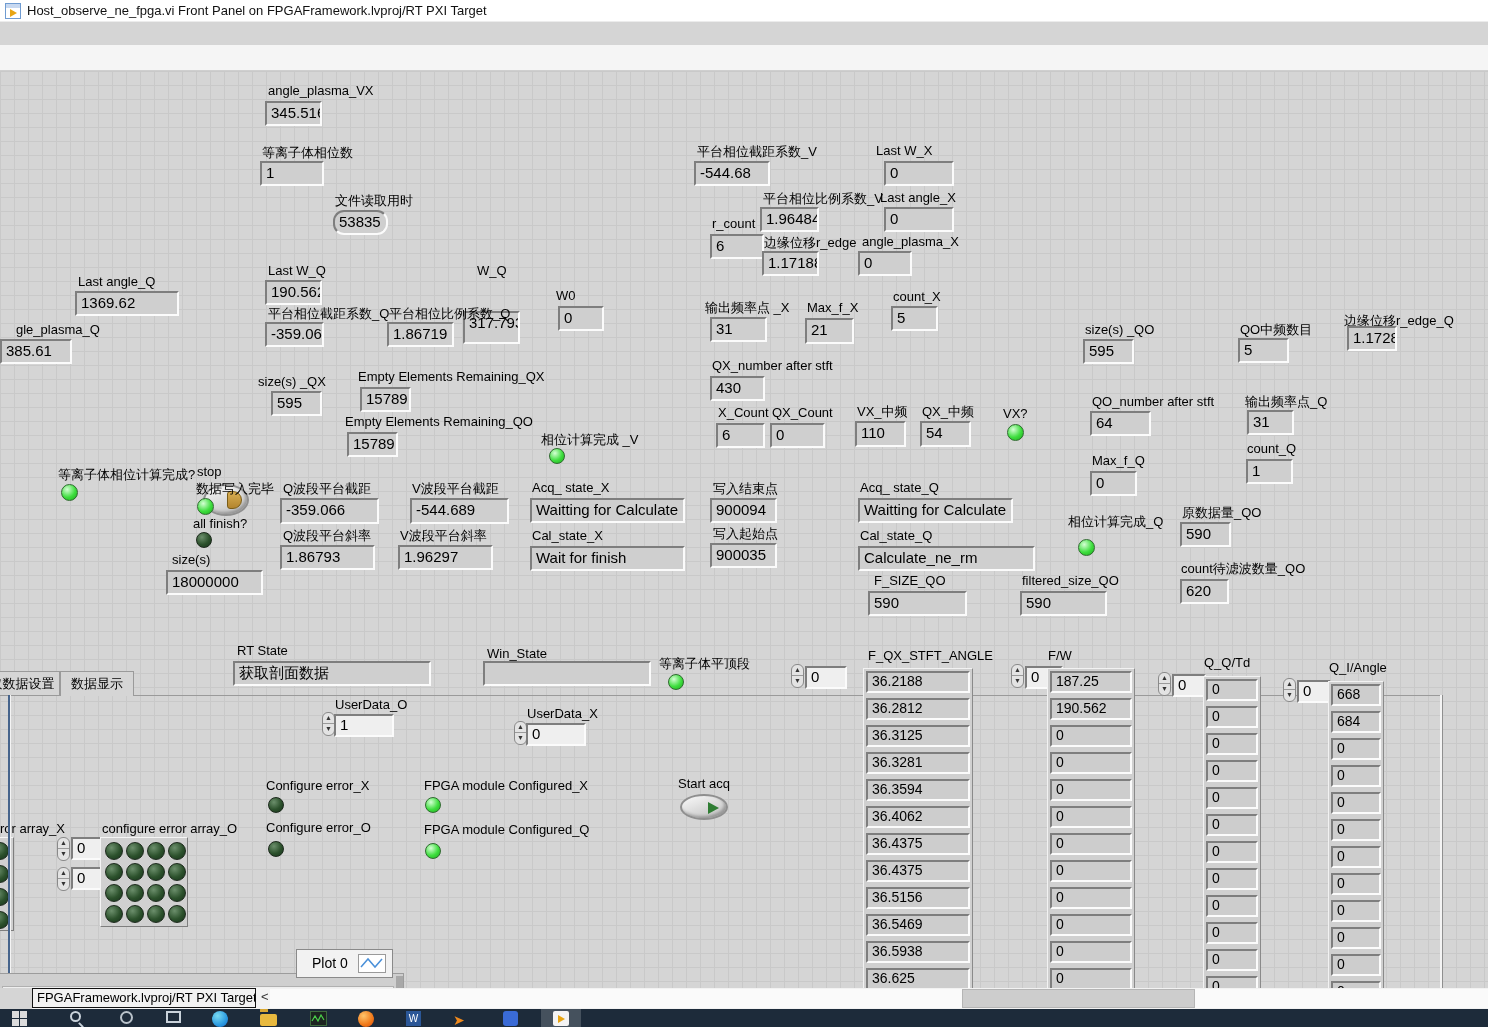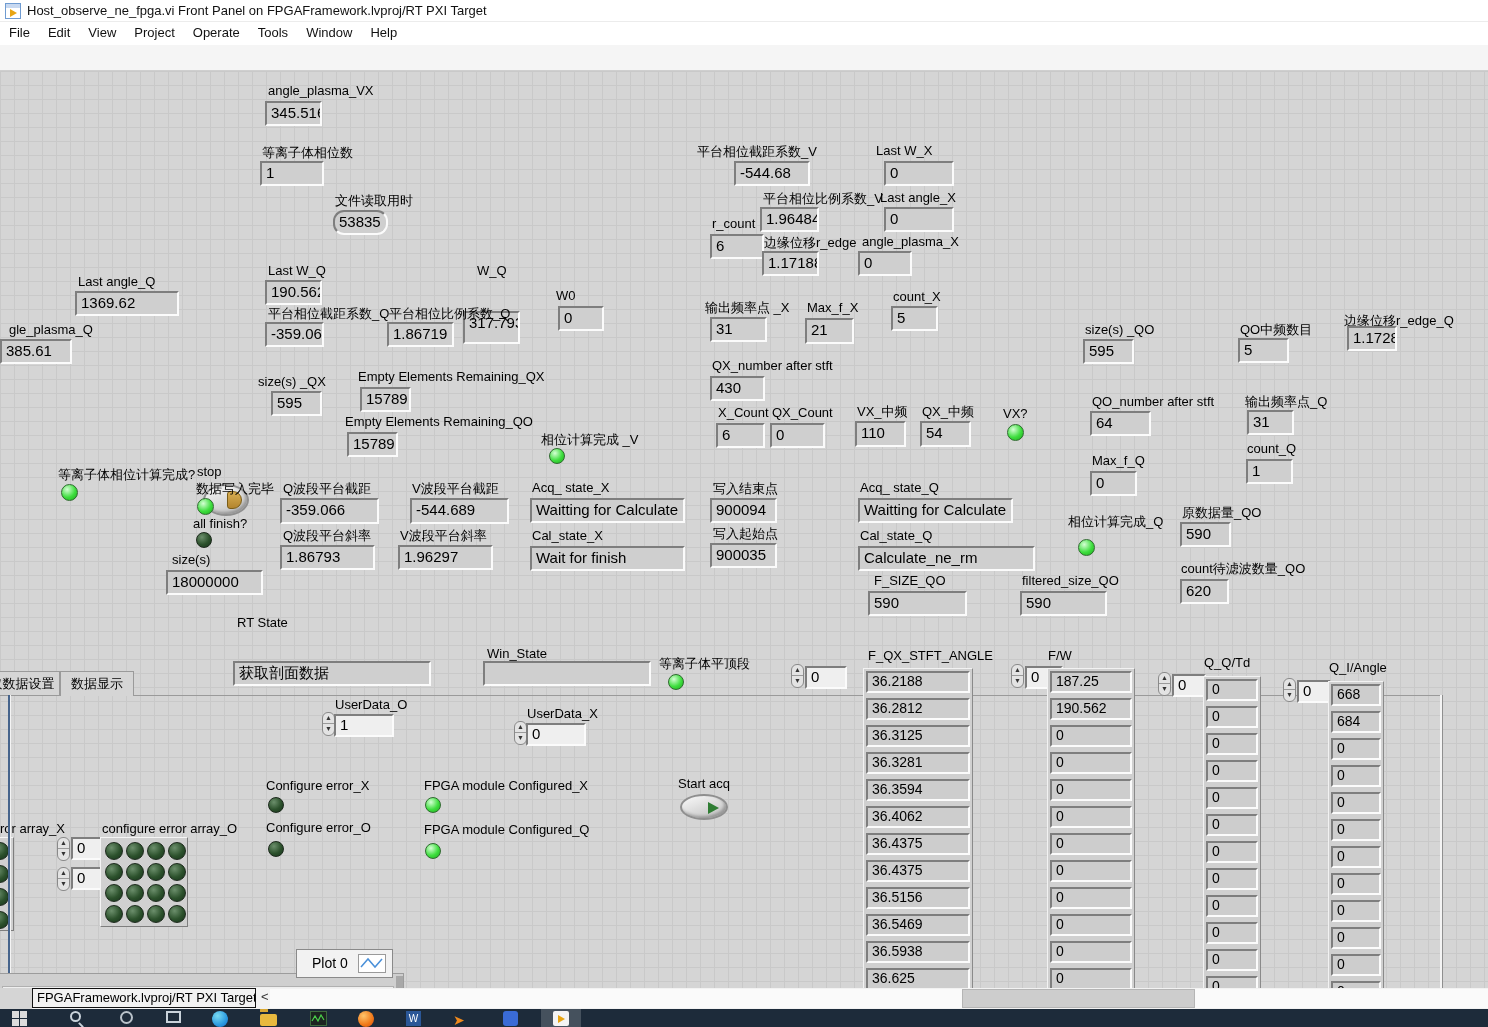--- a/index.html
+++ b/index.html
@@ -110,21 +110,20 @@
 <div id="screen">
 
   <div id="titlebar">
     <div id="vi-icon">
         <div class="stripe"></div>
         <div class="arrow"></div>
       </div>
     <div id="title-text">Host_observe_ne_fpga.vi Front Panel on FPGAFramework.lvproj/RT PXI Target</div>
   </div>
 
-  <div id="menubar"><span class="menu-item">File</span><span class="menu-item">Edit</span><span class="menu-item">View</span><span class="menu-item">Project</span><span class="menu-item">Operate</span><span class="menu-item">Tools</span><span class="menu-item">Window</span><span class="menu-item">Help</span></div>
 
   <div id="toolbar">
     <div class="tbtn" style="left:57px;top:48px;">
         <div id="run-outer"></div>
         <div id="run-inner"></div>
       </div>
     <div class="tbtn" style="left:81px;"><span id="cont-run">↻</span></div>
     <div class="tbtn" style="left:105px;top:51px;">
         <div id="abort-btn"></div>
       </div>
@@ -230,36 +229,36 @@
     <div id="graph-shadow"></div>
     <div id="graph-plot"></div>
 
   <div class="lbl" style="left: 268px; top: 12px;">angle_plasma_VX</div>
       <div class="valbox" style="left: 265px; top: 30px; width: 57px; height: 25px;">345.516</div>
       <div class="lbl" style="left: 262px; top: 73px;">等离子体相位数</div>
       <div class="valbox" style="left: 260px; top: 90px; width: 64px; height: 25px;">1</div>
       <div class="lbl" style="left: 335px; top: 121px;">文件读取用时</div>
       <div class="valbox" style="left: 333px; top: 139px; width: 55px; height: 25px; border-radius: 11px;">53835</div>
       <div class="lbl" style="left: 697px; top: 72px;">平台相位截距系数_V</div>
-      <div class="valbox" style="left: 734px; top: 90px; width: 76px; height: 25px;">-544.68</div>
+      <div class="valbox" style="left: 694px; top: 90px; width: 76px; height: 25px;">-544.68</div>
       <div class="lbl" style="left: 876px; top: 72px;">Last W_X</div>
       <div class="valbox" style="left: 884px; top: 90px; width: 70px; height: 25px;">0</div>
       <div class="lbl" style="left: 763px; top: 119px;">平台相位比例系数_V</div>
       <div class="valbox" style="left: 760px; top: 136px; width: 59px; height: 25px;">1.96484</div>
       <div class="lbl" style="left: 880px; top: 119px;">Last angle_X</div>
       <div class="valbox" style="left: 884px; top: 136px; width: 70px; height: 25px;">0</div>
       <div class="lbl" style="left: 712px; top: 145px;">r_count</div>
       <div class="valbox" style="left: 710px; top: 163px; width: 54px; height: 25px;">6</div>
       <div class="lbl" style="left: 764px; top: 163px;">边缘位移r_edge</div>
       <div class="valbox" style="left: 762px; top: 180px; width: 57px; height: 25px;">1.17188</div>
       <div class="lbl" style="left: 862px; top: 163px;">angle_plasma_X</div>
       <div class="valbox" style="left: 858px; top: 180px; width: 54px; height: 25px;">0</div>
       <div class="lbl" style="left: 78px; top: 203px;">Last angle_Q</div>
       <div class="valbox" style="left: 75px; top: 220px; width: 104px; height: 25px;">1369.62</div>
-      <div class="lbl" style="left: 9px; top: 251px;">gle_plasma_Q</div>
+      <div class="lbl" style="left: 16px; top: 251px;">gle_plasma_Q</div>
       <div class="valbox" style="left: 0px; top: 268px; width: 72px; height: 25px;">385.61</div>
       <div class="lbl" style="left: 268px; top: 192px;">Last W_Q</div>
       <div class="valbox" style="left: 265px; top: 209px; width: 57px; height: 25px;">190.562</div>
       <div class="lbl" style="left: 477px; top: 192px;">W_Q</div>
       <div class="valbox" style="left: 463px; top: 209px; width: 57px; height: 33px; margin-top: 31px;">317.793</div>
       <div class="lbl" style="left: 556px; top: 217px;">W0</div>
       <div class="valbox" style="left: 558px; top: 235px; width: 46px; height: 25px;">0</div>
       <div class="lbl" style="left: 268px; top: 234px;">平台相位截距系数_Q</div>
       <div class="valbox" style="left: 265px; top: 251px; width: 59px; height: 25px;">-359.06</div>
       <div class="lbl" style="left: 389px; top: 234px;">平台相位比例系数_Q</div>
@@ -323,21 +322,21 @@
       <div class="lbl" style="left: 860px; top: 457px;">Cal_state_Q</div>
       <div class="valbox" style="left: 858px; top: 475px; width: 177px; height: 25px;">Calculate_ne_rm</div>
       <div class="lbl" style="left: 874px; top: 502px;">F_SIZE_QO</div>
       <div class="valbox" style="left: 868px; top: 520px; width: 99px; height: 25px;">590</div>
       <div class="lbl" style="left: 1022px; top: 502px;">filtered_size_QO</div>
       <div class="valbox" style="left: 1020px; top: 520px; width: 87px; height: 25px;">590</div>
       <div class="lbl" style="left: 1182px; top: 433px;">原数据量_QO</div>
       <div class="valbox" style="left: 1180px; top: 451px; width: 51px; height: 25px;">590</div>
       <div class="lbl" style="left: 1181px; top: 489px;">count待滤波数量_QO</div>
       <div class="valbox" style="left: 1180px; top: 508px; width: 49px; height: 25px;">620</div>
-      <div class="lbl" style="left: 237px; top: 544px;">RT State</div>
+      <div class="lbl" style="left: 237px; top: 572px;">RT State</div>
       <div class="valbox" style="left: 233px; top: 590px; width: 198px; height: 25px;">获取剖面数据</div>
       <div class="lbl" style="left: 487px; top: 575px;">Win_State</div>
       <div class="valbox" style="left: 483px; top: 590px; width: 168px; height: 25px;"></div>
       <div class="lbl" style="left: 1003px; top: 335px;">VX?</div>
       <div class="led on" style="left: 1007px; top: 353px; width: 17px; height: 17px;"></div>
       <div class="lbl" style="left: 541px; top: 360px;">相位计算完成 _V</div>
       <div class="led on" style="left: 549px; top: 377px; width: 16px; height: 16px;"></div>
       <div class="lbl" style="left: 58px; top: 395px;">等离子体相位计算完成?</div>
       <div class="led on" style="left: 61px; top: 413px; width: 17px; height: 17px;"></div>
       <div class="lbl" style="left: 196px; top: 409px;">数据写入完毕</div>

